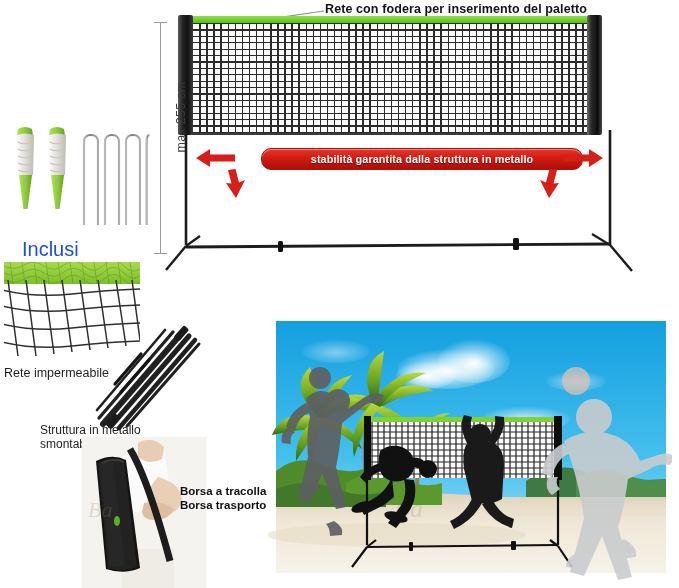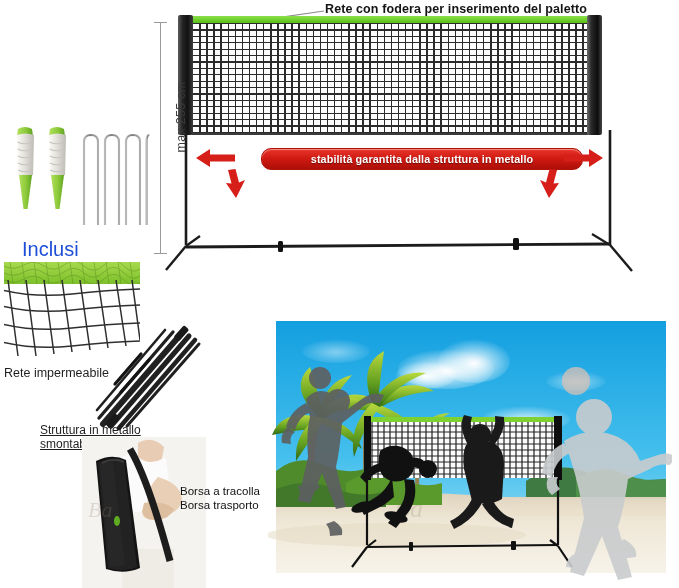--- a/index.html
+++ b/index.html
@@ -57,25 +57,25 @@
 
   
   #mesh-photo{left:4px;top:262px;width:136px;height:95px;overflow:hidden;}
   #mesh-photo-band{position:absolute;left:0;top:0;width:136px;height:22px;
       background:linear-gradient(#a8d94e,#7cc02a);}
   #mesh-photo-net{position:absolute;left:0;top:18px;width:136px;height:77px;}
   #rete-label{left:4px;top:358px;font-size:12.5px;color:#1f1f1f;margin-top:8px;}
 
   
   #poles-photo{left:95px;top:322px;width:110px;height:110px;}
-  #struttura-label{left:40px;top:423px;font-size:12px;color:#1f1f1f;line-height:14px;text-decoration:underline;}
+  #struttura-label{left:40px;top:423px;font-size:12px;color:#1f1f1f;line-height:14px;}
 
   
   #bag-photo{left:82px;top:437px;width:124px;height:151px;overflow:hidden;background:#f3f1ee;}
-  #borsa-label{left:180px;top:484px;font-size:11.5px;color:#111;font-weight:normal;line-height:14px;}
+  #borsa-label{left:180px;top:484px;font-size:11.5px;color:#111;font-weight:bold;line-height:14px;}
 
   
   #beach{left:268px;top:301px;width:404px;height:281px;overflow:hidden;background:#bfe7f7;}
 </style>
 </head>
 <body>
 
 <div class="abs" id="callout-line">
   <svg width="140" height="22" viewBox="0 0 140 22">
     <line x1="0" y1="21" x2="138" y2="1" stroke="#8d8d8d" stroke-width="1.1"></line>

